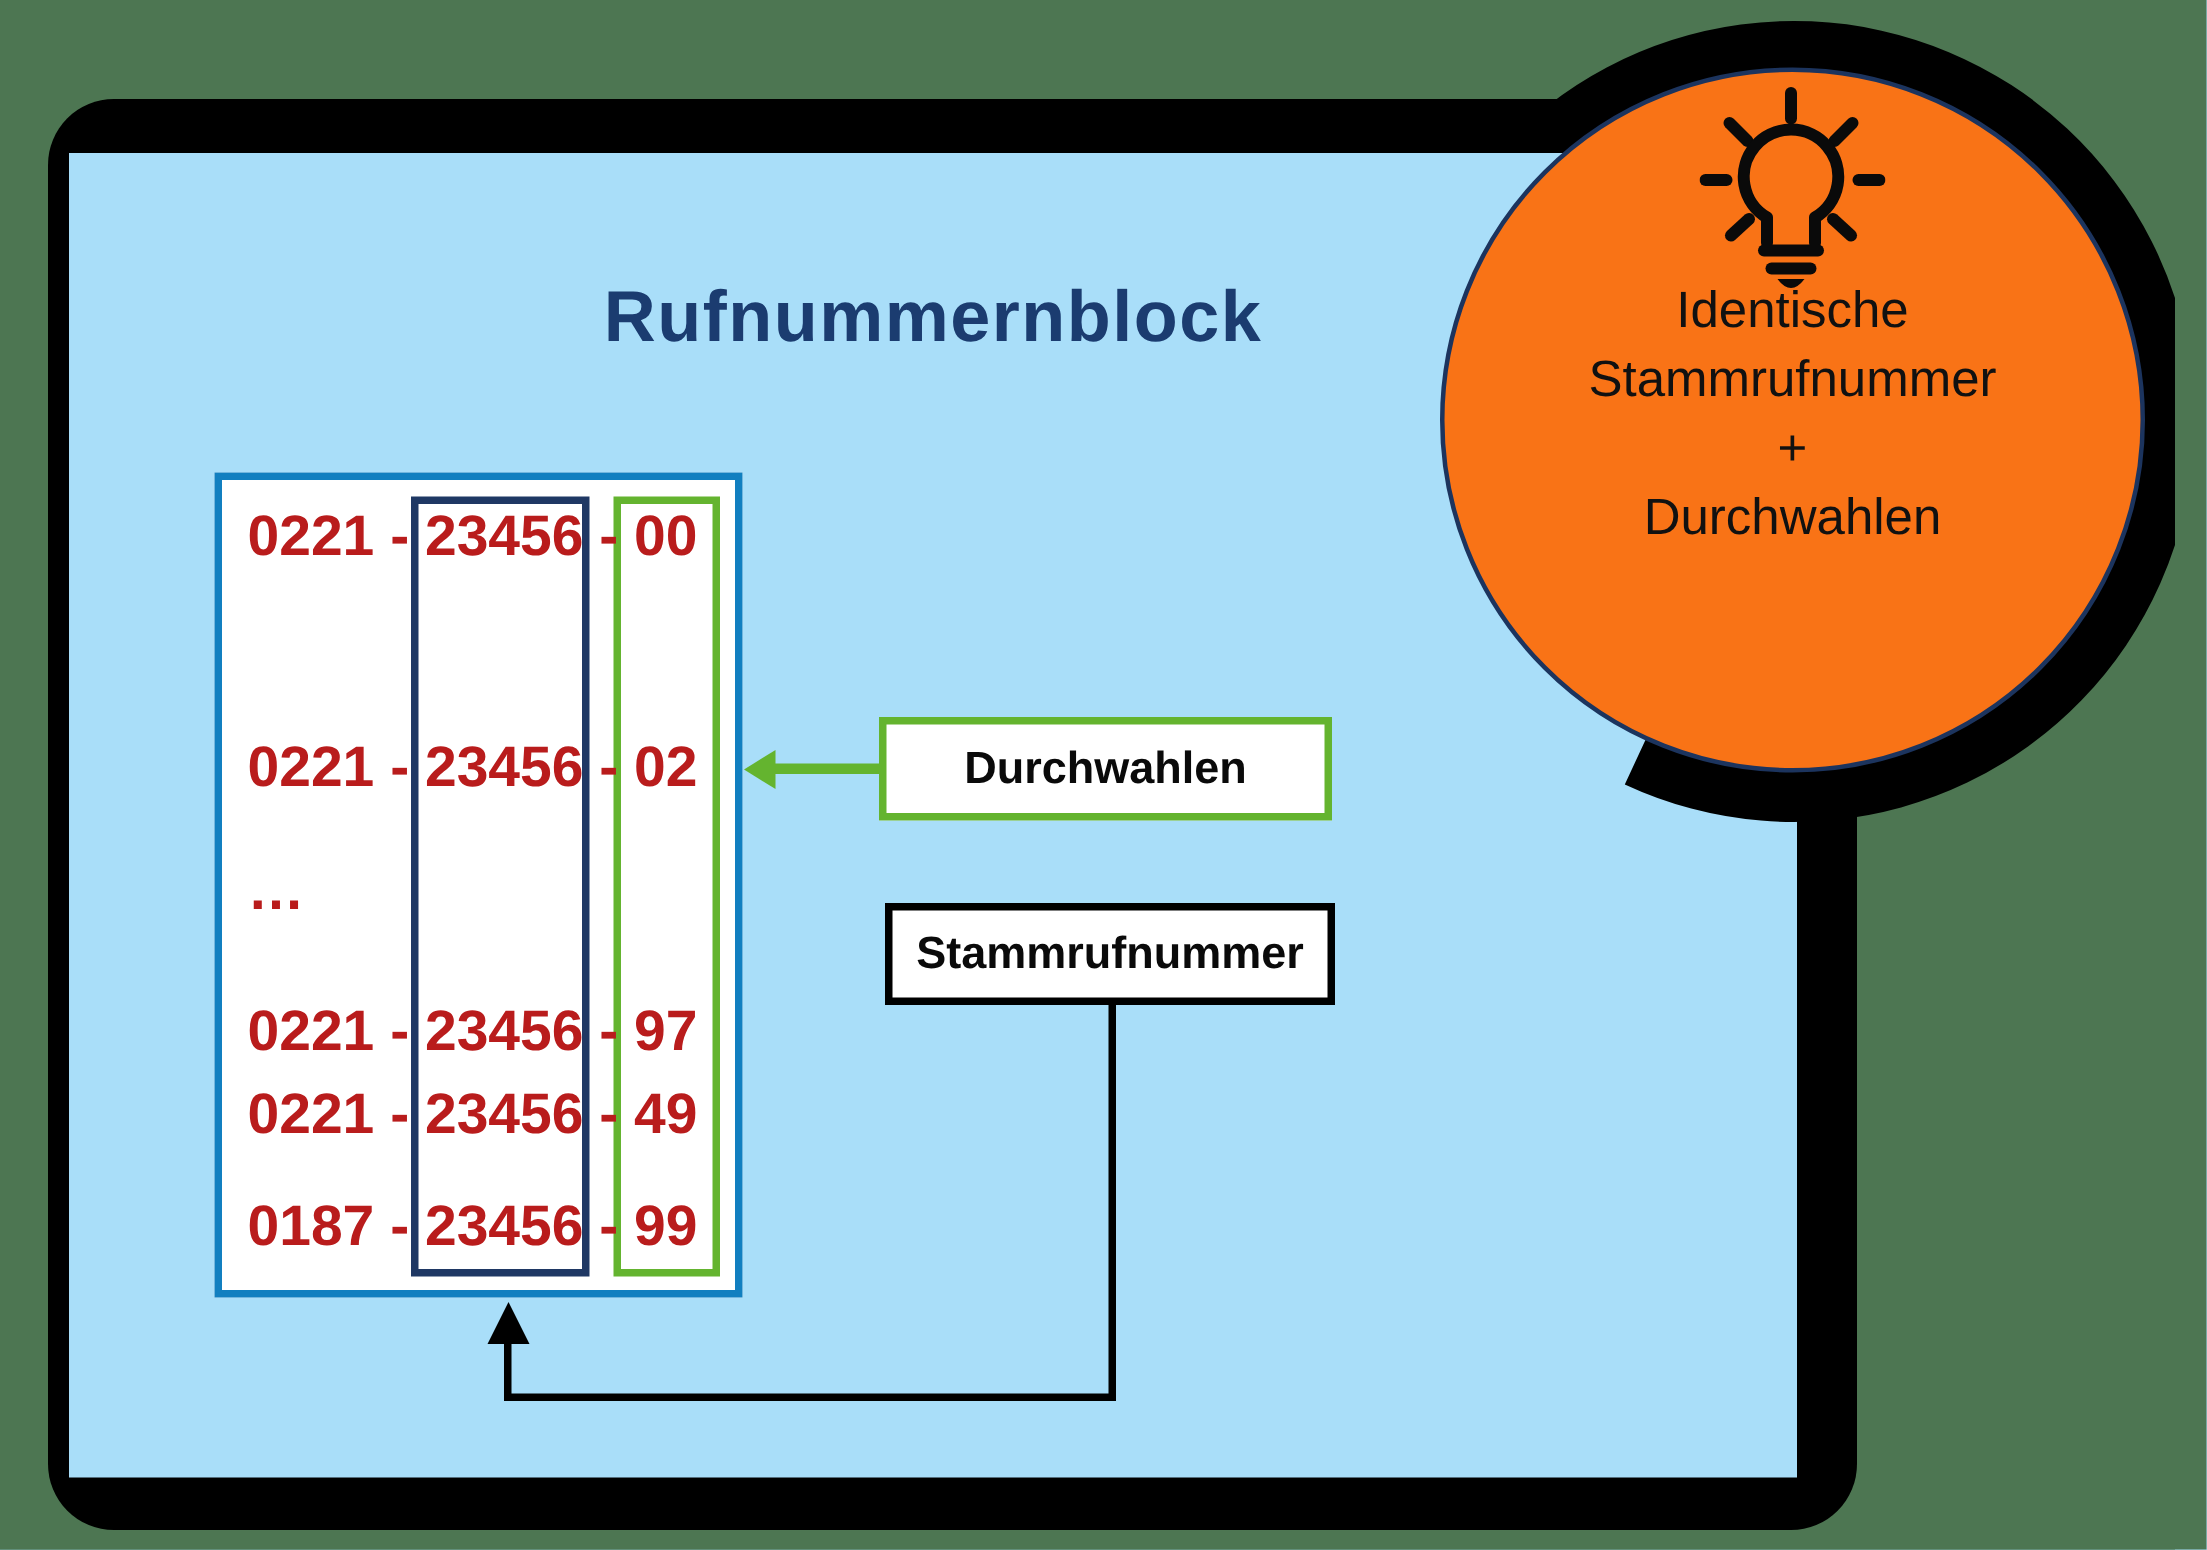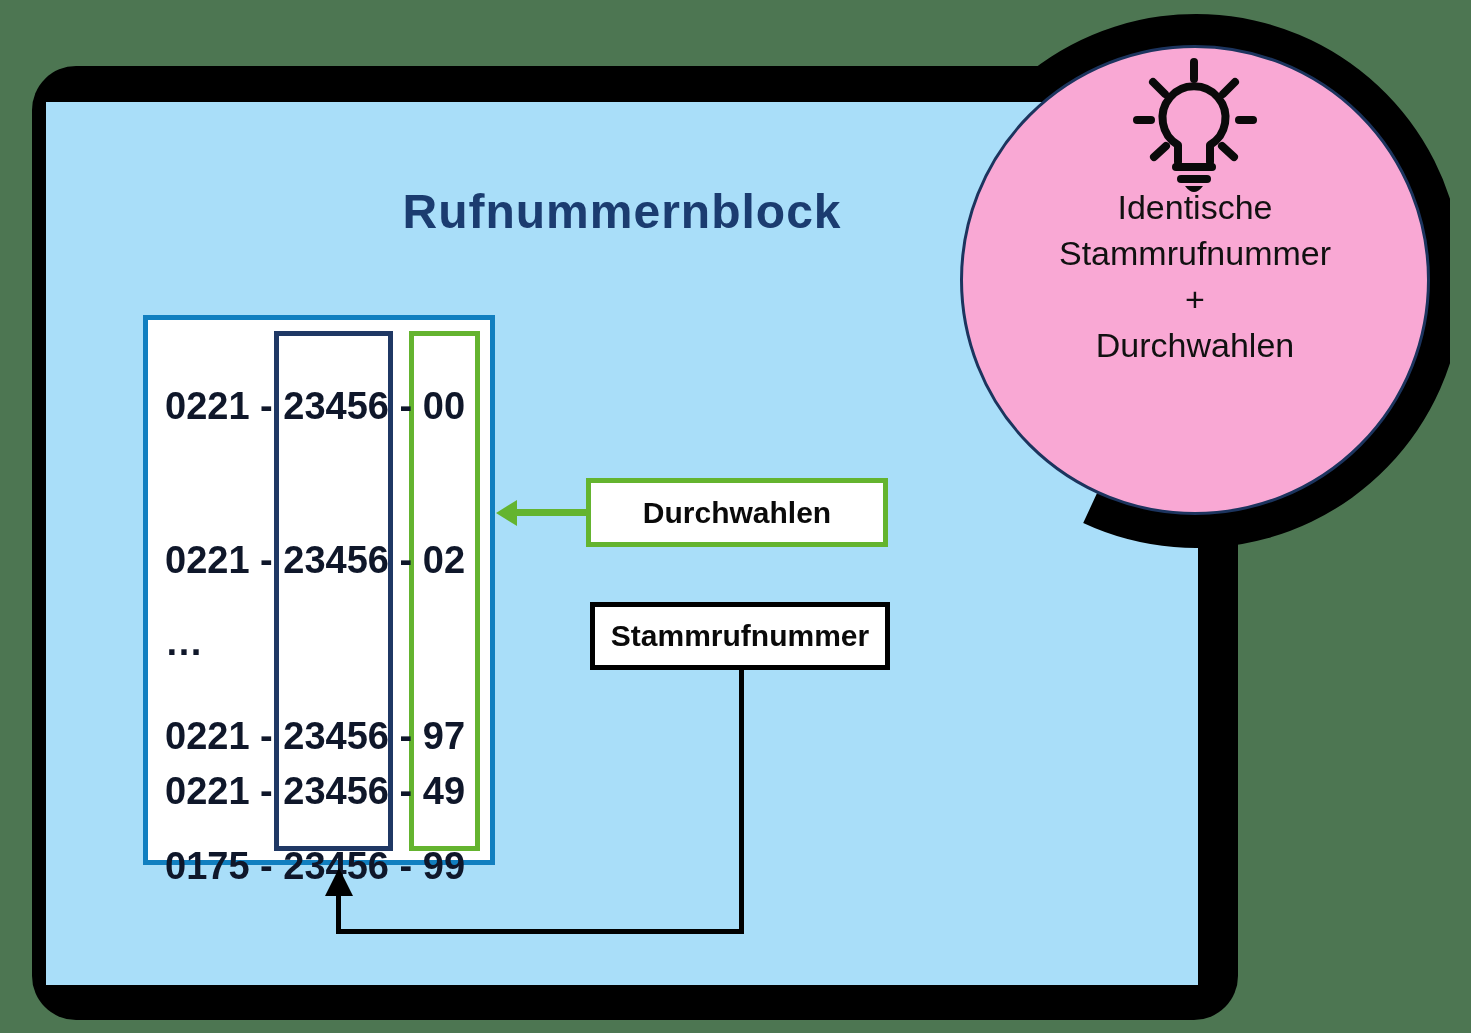--- a/index.html
+++ b/index.html
@@ -64,23 +64,22 @@
     width:71px; height:520px;
     border:5px solid #64b42f;
   }
   .num-row{
     position:absolute;
     left:17px;
     height:48px;
     line-height:48px;
     font-size:38px;
     font-weight:bold;
-    color:#0f172a;
+    color:#b91c1c;
     white-space:pre;
-    margin-top:48px;
   }
   .num-row:nth-of-type(3){top:14px;}
   .r0{top:14px;}  .r1{top:91px;}  .r2{top:168px;text-align:center;}
   .r3{top:250px;} .r4{top:344px;} .r5{top:399px;} .r6{top:474px;}
 
   
   .durch-box{
     position:absolute;
     left:586px; top:478px;
     width:302px; height:69px;
@@ -134,21 +133,21 @@
     position:absolute;
     left:0; top:0;
     width:1471px; height:1033px;
     pointer-events:none;
   }
   
   .callout{
     position:absolute;
     left:960px; top:45px;
     width:464px; height:464px;
-    background:#f9a8d4;
+    background:#f97316;
     border:3px solid #1c345e;
     border-radius:50%;
     box-sizing:content-box;
   }
   .bulb{
     position:absolute;
     left:170px; top:10px;
     width:124px; height:142px;
   }
   .callout-text{
@@ -173,21 +172,21 @@
   <div class="panel-title">Rufnummernblock</div>
 
   <div class="listbox">
     <div class="col-highlight col-stamm"></div>
     <div class="col-highlight col-durchwahl"></div>
     <div class="num-row r0">0221 - 23456 - 00</div>
     <div class="num-row r2">0221 - 23456 - 02</div>
     <div class="num-row r3">…</div>
     <div class="num-row r4">0221 - 23456 - 97</div>
     <div class="num-row r5">0221 - 23456 - 49</div>
-    <div class="num-row r6">0175 - 23456 - 99</div>
+    <div class="num-row r6">0187 - 23456 - 99</div>
   </div>
 
   <div class="durch-box">
     <span>Durchwahlen</span>
   </div>
   <div class="garrow-shaft"></div>
   <div class="garrow-head"></div>
 
   <div class="stamm-box">
     <span>Stammrufnummer</span>

